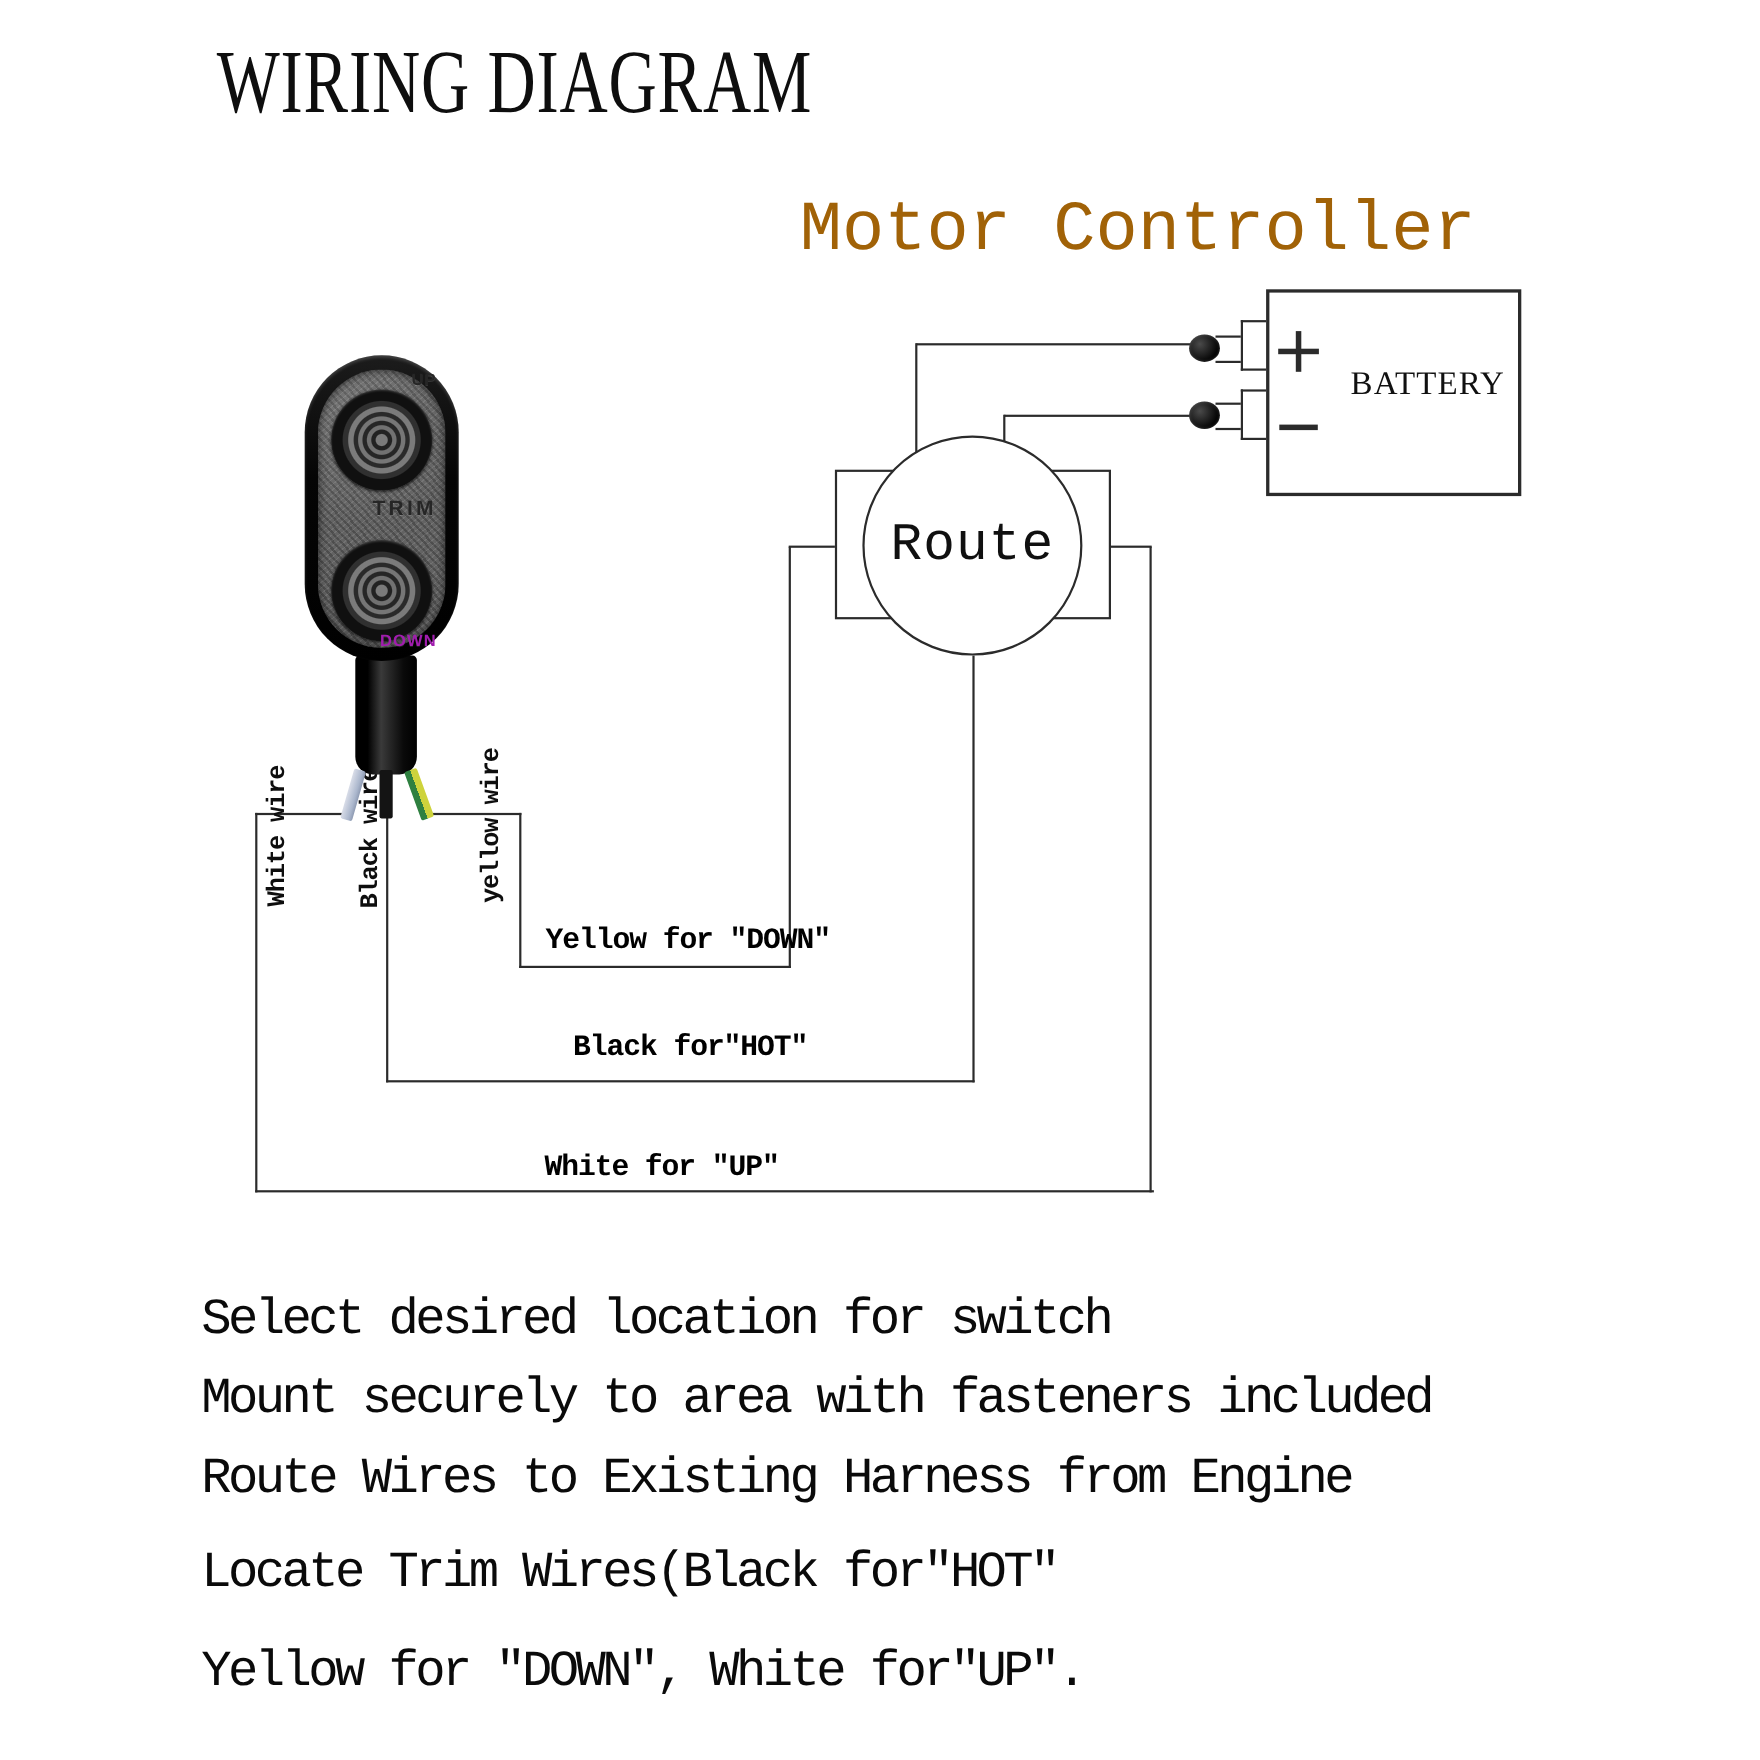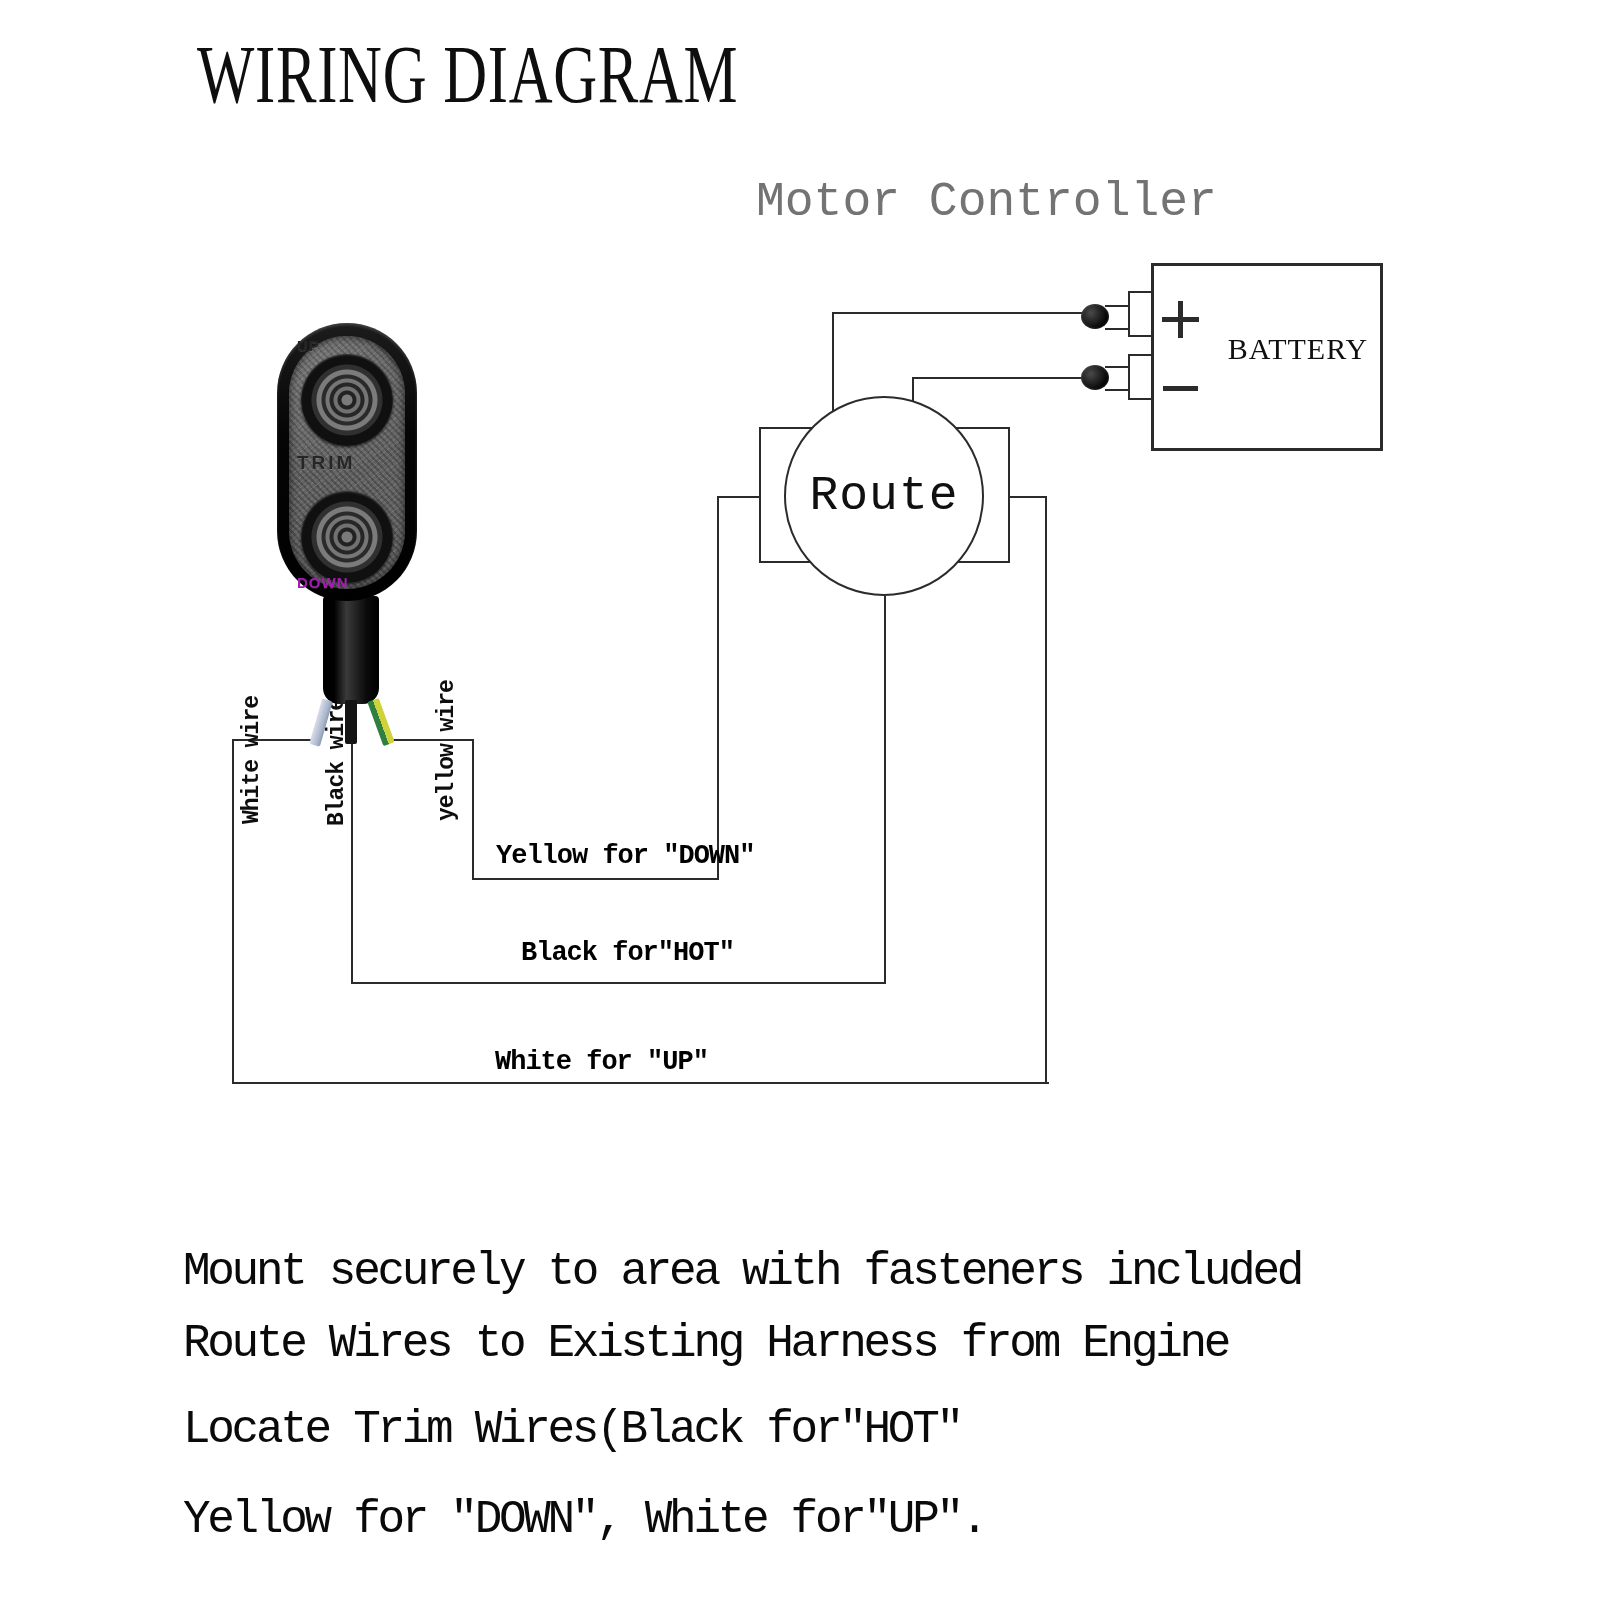--- a/index.html
+++ b/index.html
@@ -2,22 +2,22 @@
 <html><head>
 <meta charset="utf-8">
 <style>
   html,body{margin:0;padding:0;background:#ffffff;}
   .canvas{position:relative;width:1600px;height:1600px;background:#ffffff;overflow:hidden;
           font-family:"Liberation Mono",monospace;color:#111;}
   .ln{position:absolute;background:#2b2b2b;}
   .title{position:absolute;left:197px;top:30px;font-family:"Liberation Serif",serif;
          font-size:82px;font-weight:500;color:#0e0e0e;white-space:nowrap;line-height:1.1;
          transform:scaleX(0.74);transform-origin:left top;letter-spacing:1px;}
-  .ctrl-label{position:absolute;left:727px;top:178px;font-size:48px;font-weight:500;
-              white-space:nowrap;line-height:1;color:#737373;margin-left:29px;}
+  .ctrl-label{position:absolute;left:727px;top:178px;font-size:64px;font-weight:500;
+              white-space:nowrap;line-height:1;color:#a16207;}
   .box{position:absolute;box-sizing:border-box;border:3px solid #2b2b2b;background:#fff;}
   .motor-rect{position:absolute;box-sizing:border-box;border:2px solid #2b2b2b;background:#fff;}
   .motor-circle{position:absolute;left:784px;top:396px;width:200px;height:200px;border-radius:50%;
                 box-sizing:border-box;border:2px solid #2b2b2b;background:#fff;
                 display:flex;align-items:center;justify-content:center;}
   .motor-text{font-size:48px;font-weight:500;color:#101010;letter-spacing:1px;}
   .battery-text{position:absolute;left:1210px;top:332px;width:176px;text-align:center;
                 font-family:"Liberation Serif",serif;font-size:30px;font-weight:500;
                 letter-spacing:1px;color:#101010;}
   .tab{position:absolute;box-sizing:border-box;border:2px solid #2b2b2b;border-right:none;background:#fff;}
@@ -43,21 +43,21 @@
               repeating-linear-gradient(-38deg, rgba(255,255,255,.10) 0 1px, transparent 1px 4px),
               #636363;
             box-shadow:inset 0 0 8px rgba(0,0,0,.7);}
   .sw-btn{position:absolute;width:92px;height:92px;border-radius:50%;
           background:radial-gradient(circle,
             #7a7a7a 0 5px,#222 6px 9px,#717171 10px 13px,#262626 14px 17px,
             #767676 18px 21px,#2a2a2a 22px 25px,#7b7b7b 26px 30px,#303030 31px 35px,
             #101010 36px 50px);
           box-shadow:0 1px 3px rgba(0,0,0,.8), inset 0 1px 2px rgba(255,255,255,.2);}
   .sw-text{position:absolute;font-family:"Liberation Sans",sans-serif;font-weight:bold;
-           color:#262626;text-align:left;text-shadow:0 1px 0 rgba(255,255,255,.12);}
+           color:#262626;text-align:right;text-shadow:0 1px 0 rgba(255,255,255,.12);}
   .sw-stem{position:absolute;left:323px;top:596px;width:56px;height:108px;
            border-radius:4px 4px 16px 16px;
            background:linear-gradient(90deg,#000 0 20%,#3a3a3a 42%,#0a0a0a 78%,#000);}
   .sw-wire{position:absolute;transform-origin:top center;border-radius:2px;}
 </style>
 </head>
 <body>
 
 <div class="canvas">
 
@@ -126,18 +126,19 @@
   <div class="sw-wire" style="left:367px;top:700px;width:12px;height:47px;transform:rotate(-20deg);
               background:linear-gradient(90deg,#2f8040 0 48%,#ced33c 48% 100%);"></div>
   <div class="sw-body"></div>
   <div class="sw-plate"></div>
   <div class="sw-text" style="left:297px;top:337px;width:100px;font-size:15px;letter-spacing:1px;">UP</div>
   <div class="sw-btn" style="left:301px;top:354px;"></div>
   <div class="sw-text" style="left:297px;top:452px;width:100px;font-size:19px;letter-spacing:3px;">TRIM</div>
   <div class="sw-btn" style="left:301px;top:491px;"></div>
   <div class="sw-text" style="left:297px;top:574px;width:100px;font-size:15px;letter-spacing:1px;color:#a21caf;">DOWN</div>
 
+  <div class="instr" style="top:1177px;">Select desired location for switch</div>
   <div class="instr" style="top:1249px;">Mount securely to area with fasteners included</div>
   <div class="instr" style="top:1321px;">Route Wires to Existing Harness from Engine</div>
   <div class="instr" style="top:1407px;">Locate Trim Wires(Black for″HOT″</div>
   <div class="instr" style="top:1497px;">Yellow for ″DOWN″, White for″UP″.</div>
 
 </div>
 
 </body></html>

